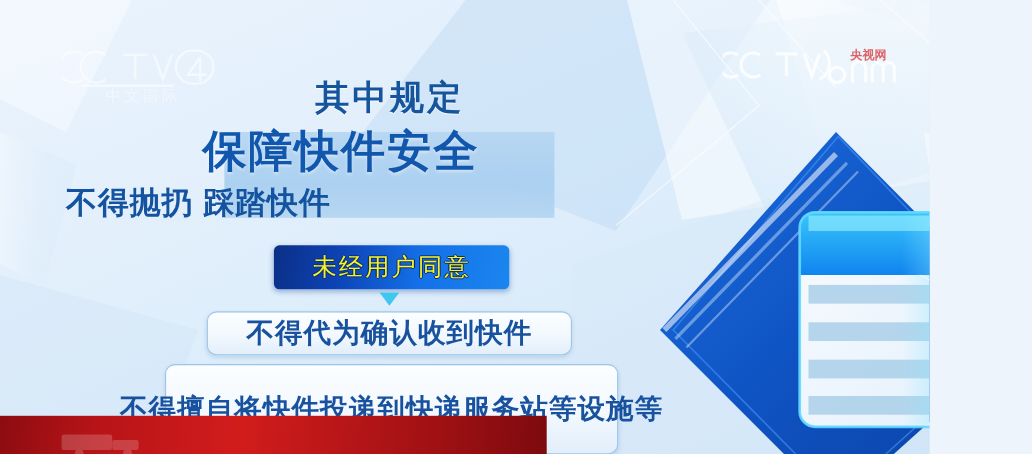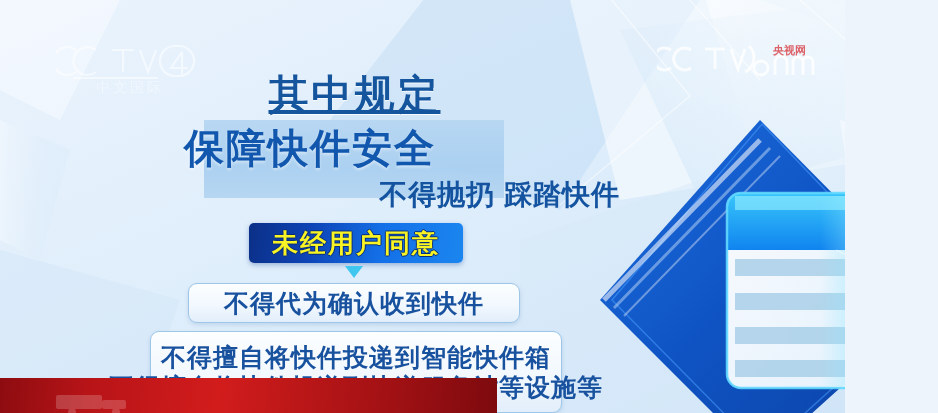--- a/index.html
+++ b/index.html
@@ -39,28 +39,27 @@
   .logo-cctvcom svg { display:block; }
 
   
   .headline-wrap {
     position: absolute;
     left: 0; top: 72px;
     width: 620px;
   }
   .kicker {
     text-align: center;
-    font-size: 40px;
+    font-size: 31px;
     font-weight: 700;
     letter-spacing: 3px;
     color: #14559e;
     line-height: 1.1;
     padding-left: 89px;
     text-shadow: 0 1px 1px rgba(255,255,255,0.8);
-    text-decoration: underline;
   }
   .title-band {
     position: absolute;
     left: 204px; top: 48px;
     width: 300px; height: 78px;
     background: linear-gradient(180deg, #b6d6f2 0%, #a9cff0 60%, #b4d5f1 100%);
     opacity: 0.95;
   }
   .main-title {
     position: relative;
@@ -68,43 +67,43 @@
     font-size: 40px;
     font-weight: 900;
     letter-spacing: 2px;
     color: #1257ae;
     line-height: 1.0;
     margin-top: 12px;
     text-shadow: 0 2px 3px rgba(255,255,255,0.45);
   }
   .sub-title {
     position: relative;
-    text-align: right;
+    text-align: left;
     font-size: 28px;
     font-weight: 800;
     letter-spacing: 1px;
     color: #13539f;
     line-height: 1.0;
     margin-top: 13px;
     padding-left: 60px;
   }
 
   
   .chip {
     position: absolute;
     left: 249px; top: 223px;
     width: 214px; height: 40px;
     border-radius: 5px;
     background: linear-gradient(100deg, #0b2f86 0%, #0d43b5 28%, #1470e8 62%, #1b86ef 100%);
     box-shadow: 0 2px 5px rgba(20,70,150,0.35);
     display: flex; align-items: center; justify-content: center;
   }
   .chip-text {
-    font-size: 26px;
-    font-weight: 700;
+    font-size: 22px;
+    font-weight: 400;
     letter-spacing: 2px;
     color: #f7f324;
     line-height: 1;
     text-shadow:
       -1px 0 0 #0a2f7a, 1px 0 0 #0a2f7a,
       0 -1px 0 #0a2f7a, 0 1px 0 #0a2f7a;
   }
   .chip-arrow {
     position: absolute;
     left: 345px; top: 266px;
@@ -303,21 +302,20 @@
   <div class="chip">
     <span class="chip-text">未经用户同意</span>
   </div>
   <div class="chip-arrow"></div>
 
   <div class="rule-box" id="rule-box-1">
     <span class="rule-text">不得代为确认收到快件</span>
   </div>
 
   <div class="rule-box" id="rule-box-2">
-    <span class="rule-text">不得擅自将快件投递到智能快件箱</span>
     <span class="rule-text">不得擅自将快件投递到快递服务站等设施等</span>
   </div>
 
   <div class="chyron">
     <svg class="chyron-deco" viewBox="0 0 120 30">
       <g fill="#ffffff" opacity="0.55">
         <rect x="18" y="6" width="46" height="14" rx="2"></rect>
         <rect x="64" y="11" width="24" height="9" rx="2"></rect>
         <circle cx="34" cy="23" r="4"></circle>
         <circle cx="78" cy="23" r="4"></circle>

